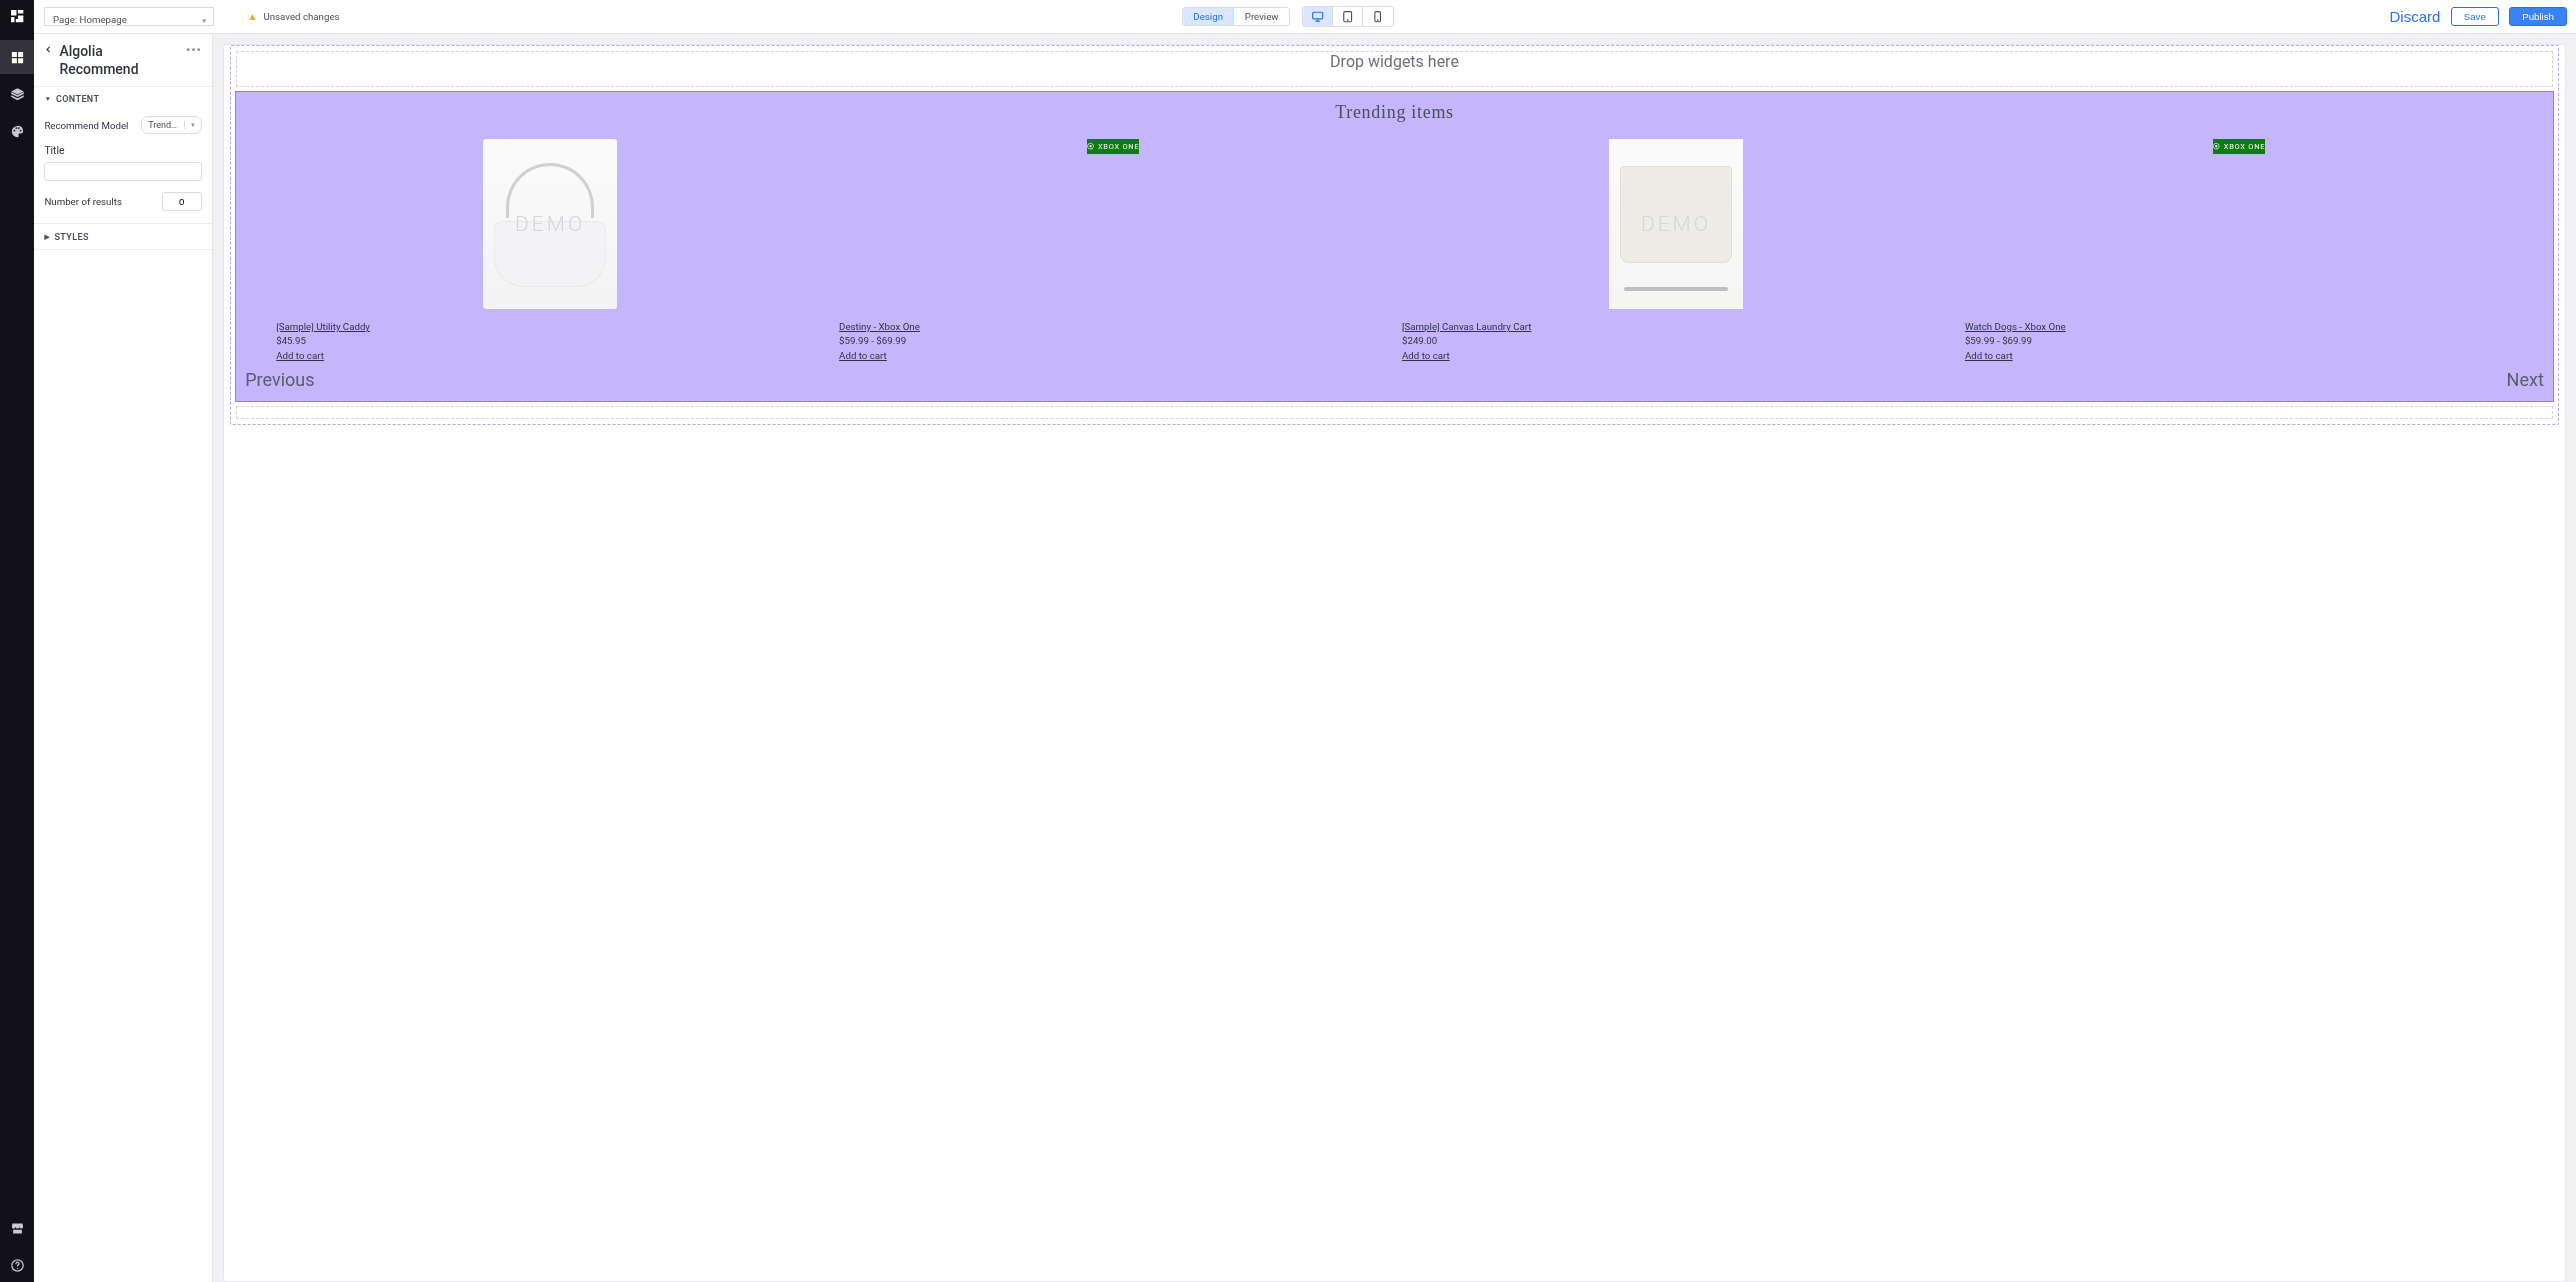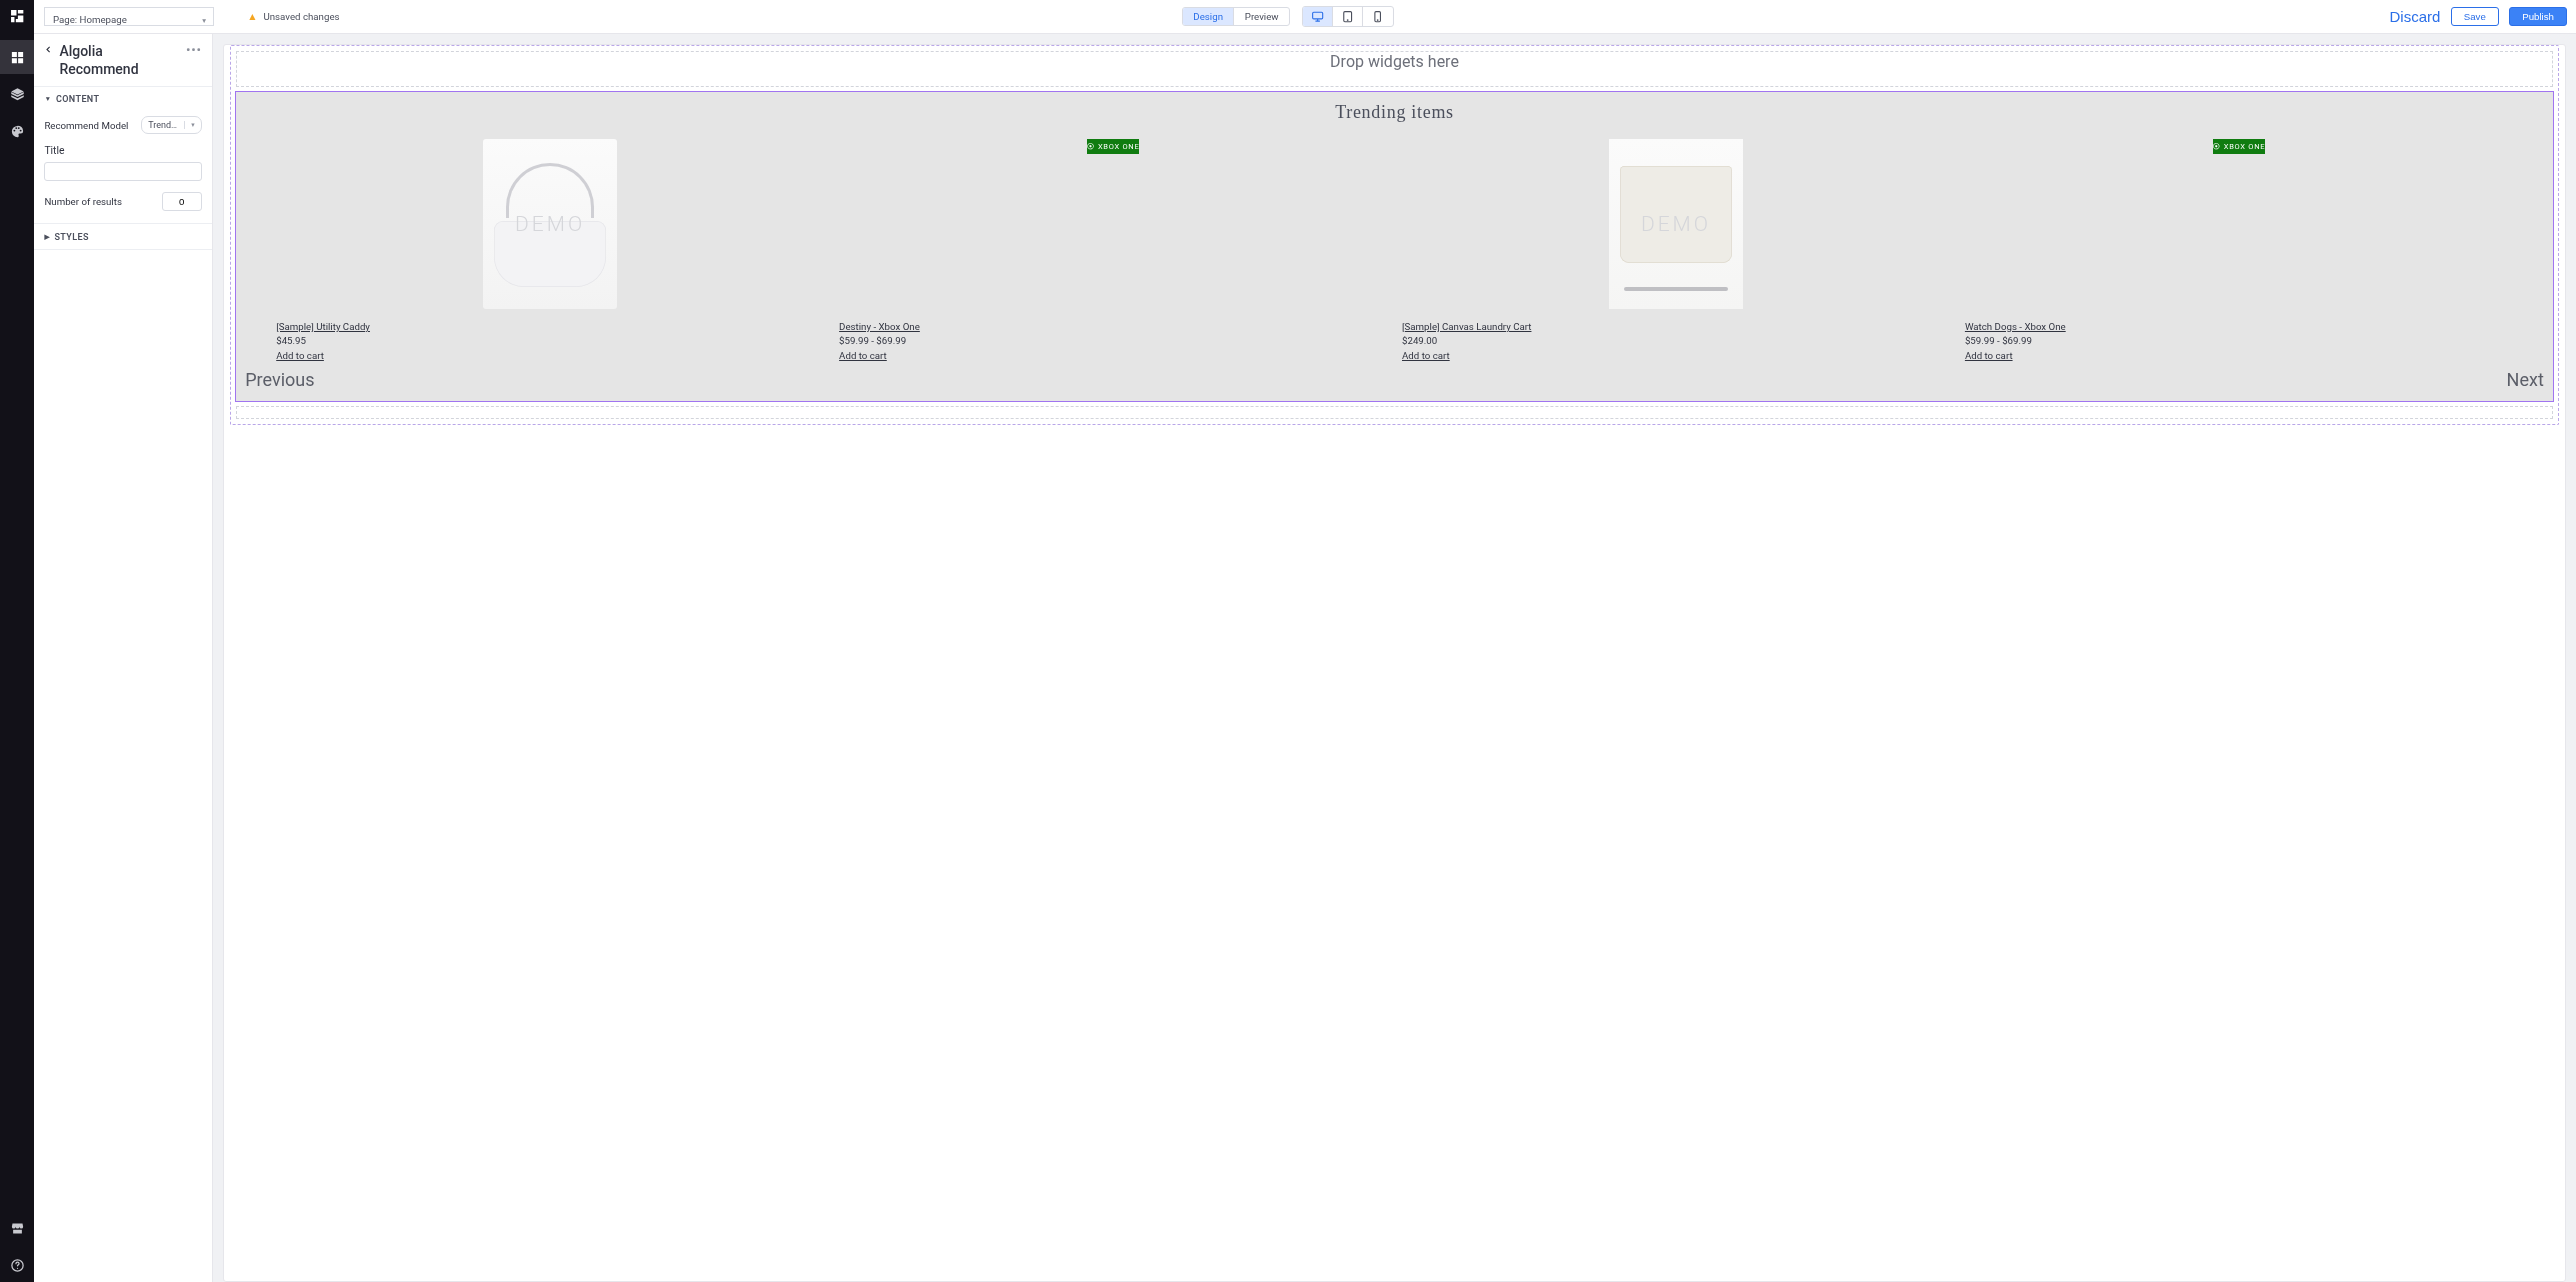--- a/index.html
+++ b/index.html
@@ -64,21 +64,21 @@
   .canvas { background: #fff; border: 0.7px solid #e6e6eb; border-radius: 3px; min-height: 100%; display: flex; flex-direction: column; align-items: stretch; }
   .store-title { text-align: center; letter-spacing: 4.5px; font-size: 18px; color: #4b4f5c; font-weight: 400; padding: 36px 0 42px 0; font-family: Georgia, 'Times New Roman', serif; }
   .store-nav { display: flex; justify-content: center; gap: 33px; font-size: 9.7px; letter-spacing: 0.7px; color: #313440; font-weight: 600; padding-bottom: 16.4px; }
   .store-nav .nav-item { display: inline-flex; align-items: center; gap: 4.5px; cursor: pointer; }
   .store-nav .nav-item svg { width: 7.5px; height: 7.5px; }
 
   .zone-outer { margin: 0 6px; border: 0.7px dashed #b9a6e8; border-radius: 1.5px; padding: 4.5px; }
   .drop-zone { border: 0.7px dashed #d2d4db; height: 36px; display: flex; align-items: flex-start; justify-content: center; color: #6d707a; font-size: 16px; margin-bottom: 4.5px; }
   .drop-zone.small { height: 13.4px; margin-top: 4.5px; margin-bottom: 0; }
 
-  .widget-selected { border: 1.1px solid #a074f0; margin: -0.7px; padding: 10.4px 3px 6px 3px; background: #e5e5e5; }
+  .widget-selected { border: 1.1px solid #a074f0; margin: -0.7px; padding: 10.4px 3px 6px 3px; background: #c4b5fd; }
   .widget-title { text-align: center; font-size: 18px; color: #4b4f5c; letter-spacing: 0.7px; margin-bottom: 16.4px; font-family: Georgia, 'Times New Roman', serif; }
   .products { display: grid; grid-template-columns: repeat(4, 1fr); gap: 15px; padding: 0 37px; }
   .product { display: flex; flex-direction: column; align-items: center; }
   .product-img { width: 134px; height: 170px; display: flex; align-items: center; justify-content: center; position: relative; overflow: hidden; }
 
   
   .img-caddy { background: linear-gradient(#fbfbfb,#f3f3f3); border-radius: 3px; display:flex; align-items:center; justify-content:center; font-size: 21px; letter-spacing:3px; color:#d5d6da; font-weight:300;}
   .img-caddy::before { content:""; position:absolute; top:24px; left:50%; transform:translateX(-50%); width:82px; height:52px; border:3px solid #cfcfd4; border-bottom:none; border-radius:45px 45px 0 0; }
   .img-caddy::after { content:""; position:absolute; bottom:22.4px; left:50%; transform:translateX(-50%); width:112px; height:66px; background:#f3f3f5; border-radius:9px 9px 30px 30px; box-shadow: inset 0 0 0 0.7px #e5e5e9; }
   .img-caddy span{position:relative;z-index:2;}

